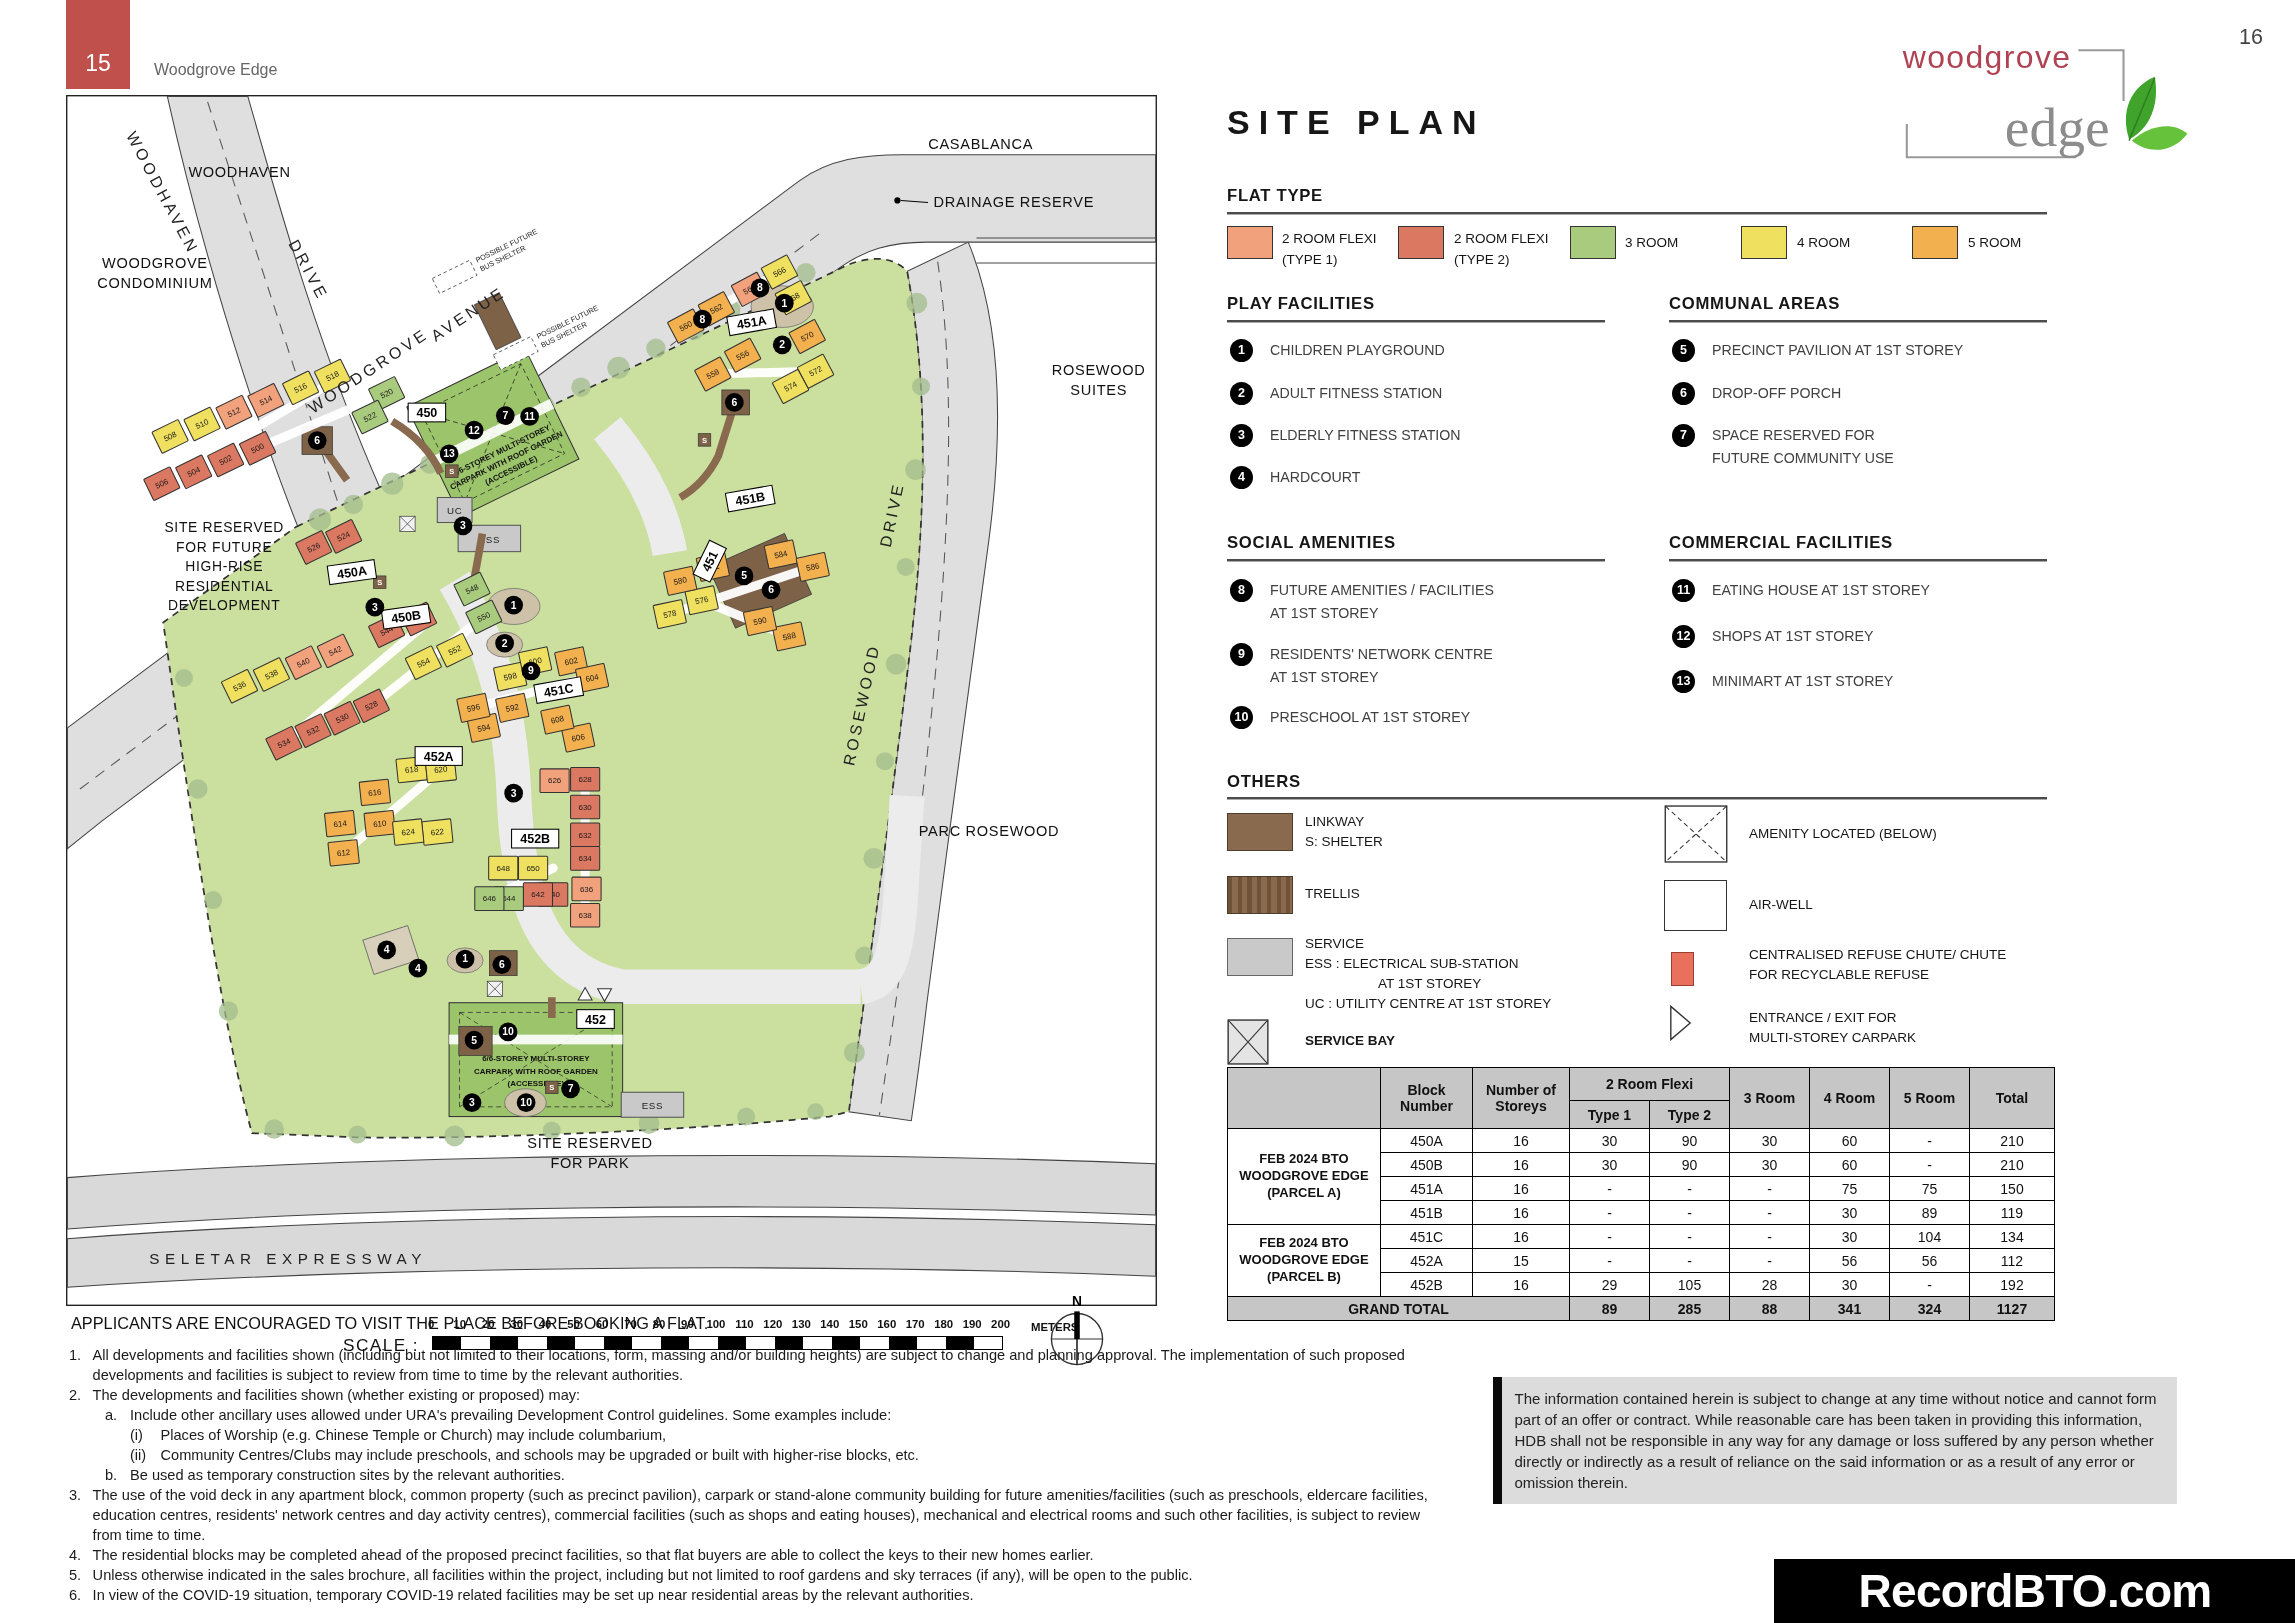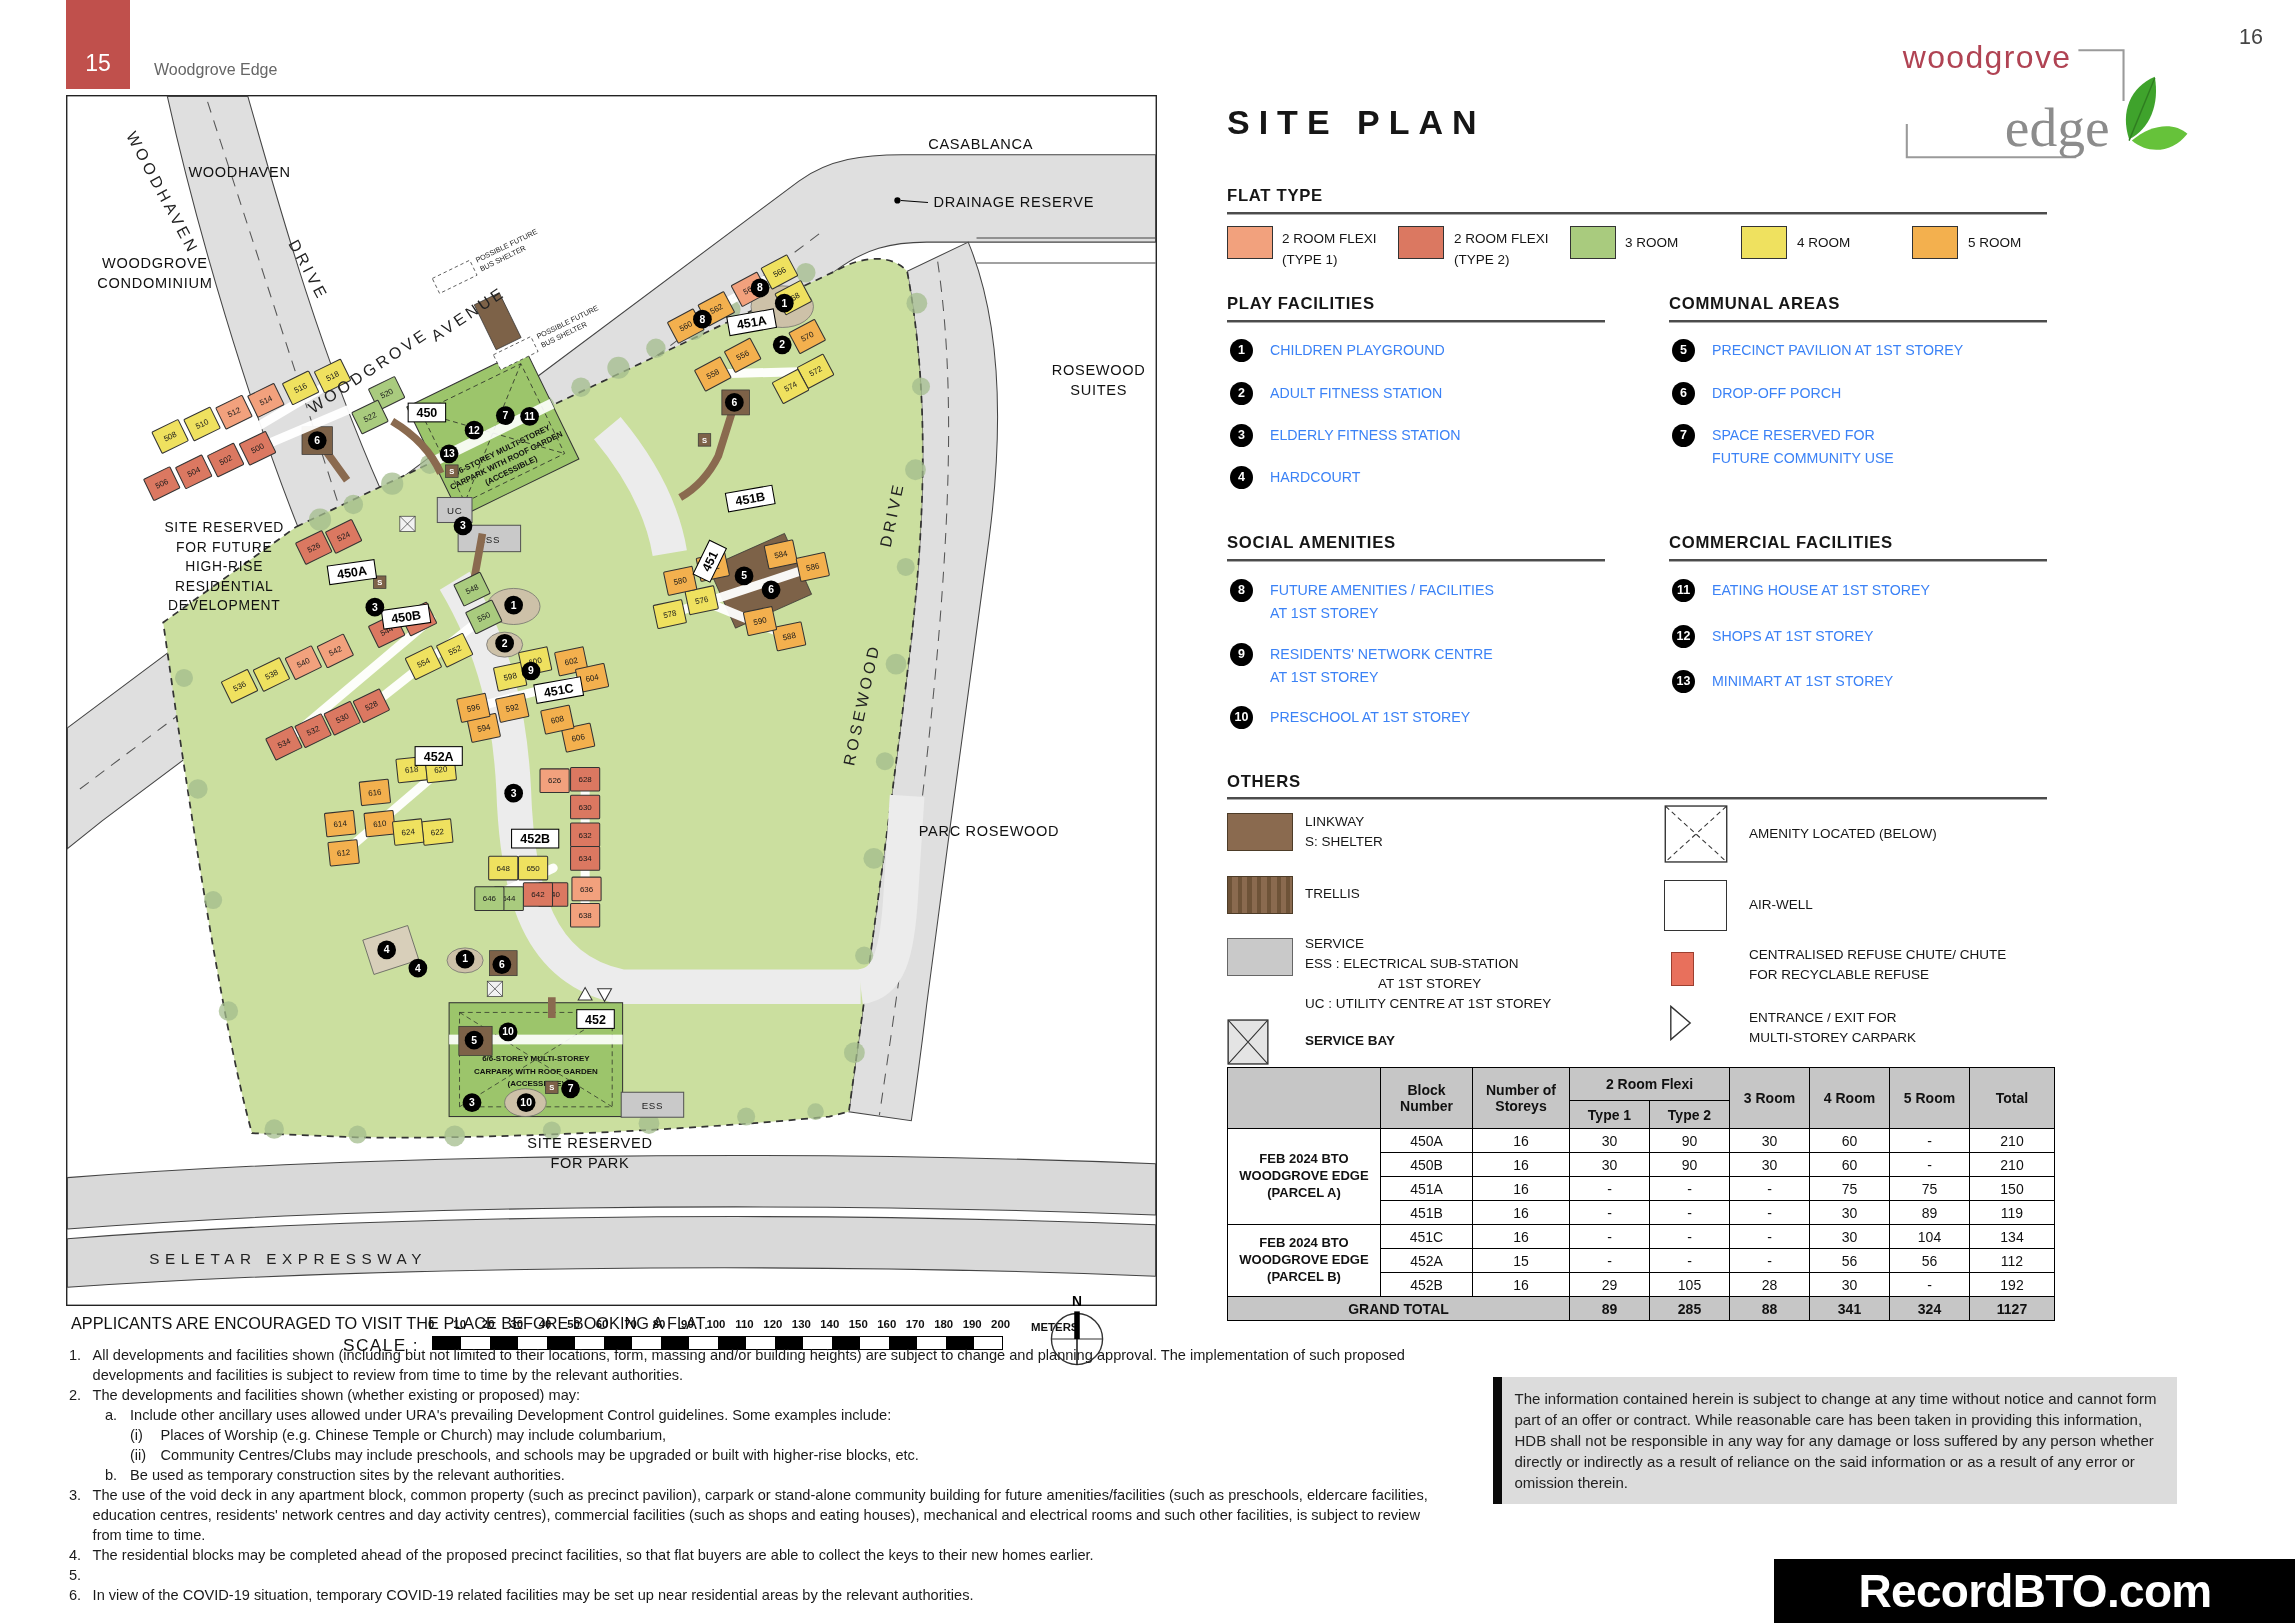--- a/index.html
+++ b/index.html
@@ -14,21 +14,21 @@
   
   .h1{position:absolute;left:1227px;top:103px;font-size:34px;font-weight:bold;letter-spacing:9px;color:#161616;}
   .sect{position:absolute;font-size:16.7px;font-weight:bold;letter-spacing:0.7px;color:#161616;}
   .rule{position:absolute;height:0;border-top:2.8px solid #4c4c4c;border-bottom:0.7px solid #aaa;}
   
   .sw{position:absolute;width:44px;height:30.5px;border:1px solid #333;}
   .swlab{position:absolute;font-size:13.5px;line-height:21px;color:#161616;}
   
   .bnum{position:absolute;width:23px;height:23px;border-radius:50%;background:#000;color:#fff;
         font-size:12.5px;font-weight:bold;text-align:center;line-height:23px;}
-  .ftxt{position:absolute;font-size:14.2px;line-height:23px;color:#3b82f6;}
+  .ftxt{position:absolute;font-size:14.2px;line-height:23px;color:#404040;}
   
   .oth-lab{position:absolute;font-size:13.5px;line-height:20px;color:#161616;}
   .brown{background:#8A6A4F;border:1px solid #4d3c28;}
   .trellis{background:repeating-linear-gradient(90deg,#6E5338 0 4.2px,#8A6A4F 4.2px 9.7px);border:1px solid #4d3c28;}
   .gray{background:#C9C9C9;border:1px solid #666;}
   .refuse{background:#E8705C;border:1px solid #9c3f30;}
   
   table.mix{position:absolute;left:1227px;top:1067px;border-collapse:collapse;table-layout:fixed;
             font-size:14px;color:#111;}
   table.mix th,table.mix td{border:1px solid #000;text-align:center;padding:0 2.8px;overflow:hidden;}
@@ -1096,20 +1096,21 @@
     <div class="nrow">
         <span class="m">3.</span>
         <span class="t">The use of the void deck in any apartment block, common property (such as precinct pavilion), carpark or stand-alone community building for future amenities/facilities (such as preschools, eldercare facilities, education centres, residents' network centres and day activity centres), commercial facilities (such as shops and eating houses), mechanical and electrical rooms and such other facilities, is subject to review from time to time.</span>
       </div>
     <div class="nrow">
         <span class="m">4.</span>
         <span class="t">The residential blocks may be completed ahead of the proposed precinct facilities, so that flat buyers are able to collect the keys to their new homes earlier.</span>
       </div>
     <div class="nrow">
         <span class="m">5.</span>
+        <span class="t">Unless otherwise indicated in the sales brochure, all facilities within the project, including but not limited to roof gardens and sky terraces (if any), will be open to the public.</span>
       </div>
     <div class="nrow">
         <span class="m">6.</span>
         <span class="t">In view of the COVID-19 situation, temporary COVID-19 related facilities may be set up near residential areas by the relevant authorities.</span>
       </div>
   </div>
 
   <div class="wm">RecordBTO.com</div>
 
 </div>

